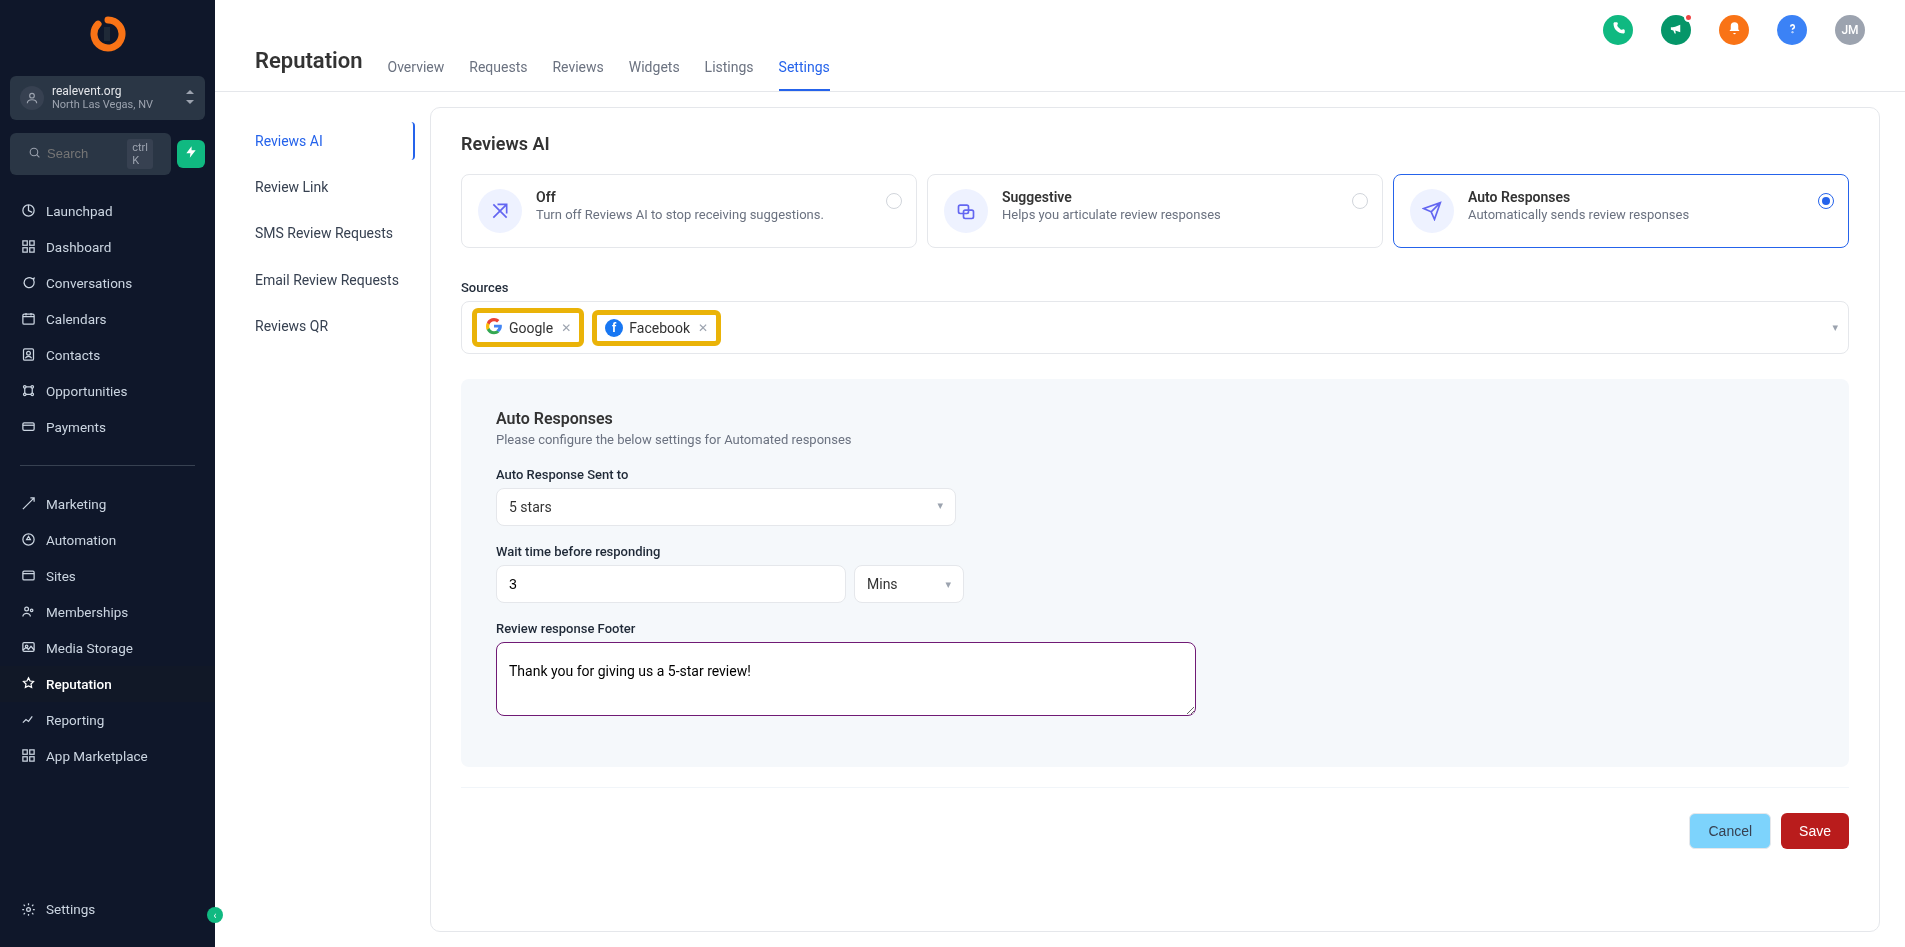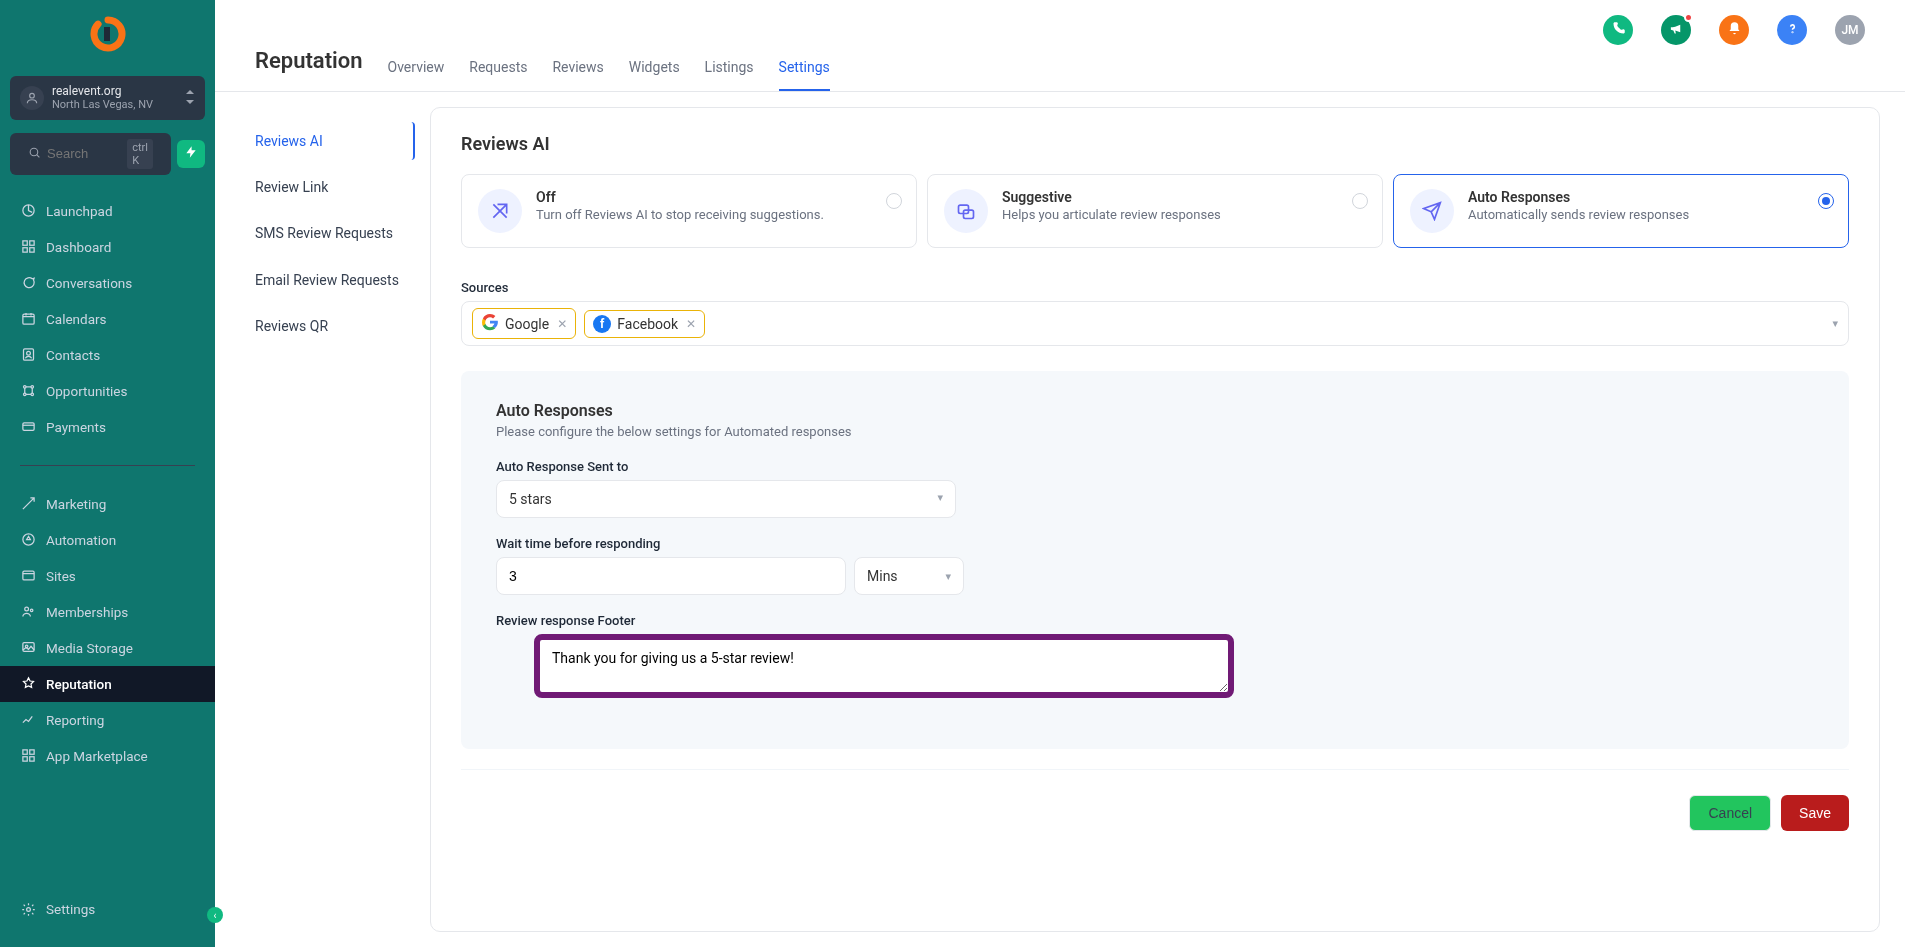--- a/index.html
+++ b/index.html
@@ -1,19 +1,19 @@
 <!DOCTYPE html>
 <html><head>
 <meta charset="utf-8">
 <style>
 * { box-sizing: border-box; margin: 0; padding: 0; }
 body { font-family: -apple-system, BlinkMacSystemFont, "Segoe UI", Roboto, sans-serif; font-size: 14px; color: #333; background: #fff; width: 1905px; height: 947px; overflow: hidden; display: flex; }
 
 
-.sidebar { width: 215px; background: #0f766e; color: #cbd5e1; display: flex; flex-direction: column; position: relative; }
+.sidebar { width: 215px; background: #0f172a; color: #cbd5e1; display: flex; flex-direction: column; position: relative; }
 .logo { text-align: center; padding: 15px 0; }
 .logo-icon { display: inline-block; }
 .location-selector { margin: 5px 10px; background: #2a3645; border-radius: 6px; padding: 8px 10px; display: flex; align-items: center; gap: 8px; cursor: pointer; position: relative; }
 .location-icon { width: 24px; height: 24px; border-radius: 50%; background: #374151; display: flex; align-items: center; justify-content: center; }
 .location-text { flex: 1; line-height: 1.2; }
 .location-name { font-size: 12px; color: #e5e7eb; }
 .location-sub { font-size: 11px; color: #9ca3af; }
 .location-arrows { color: #9ca3af; font-size: 10px; }
 .search-row { margin: 8px 10px; display: flex; align-items: center; gap: 6px; }
 .search-box { flex: 1; background: #2a3645; border-radius: 6px; padding: 6px 18px; display: flex; align-items: center; gap: 6px; color: #9ca3af; }
@@ -61,38 +61,38 @@
 .option-icon { width: 44px; height: 44px; border-radius: 50%; background: #eef2ff; display: flex; align-items: center; justify-content: center; flex-shrink: 0; color: #6366f1; }
 .option-text { flex: 1; }
 .option-title { font-weight: 600; font-size: 14px; margin-bottom: 2px; }
 .option-desc { font-size: 13px; color: #6b7280; }
 .option-radio { position: absolute; top: 18px; right: 14px; width: 16px; height: 16px; border: 1.5px solid #d1d5db; border-radius: 50%; }
 .option-card.selected .option-radio { border-color: #2563eb; }
 .option-card.selected .option-radio::after { content: ""; display: block; width: 8px; height: 8px; background: #2563eb; border-radius: 50%; margin: 2.5px auto; }
 
 .field-label { font-size: 13px; font-weight: 500; margin-bottom: 6px; color: #1f2937; }
 .sources-select { border: 1px solid #e5e7eb; border-radius: 8px; padding: 6px 10px; display: flex; align-items: center; gap: 8px; margin-bottom: 25px; cursor: pointer; position: relative; }
-.chip { display: inline-flex; align-items: center; gap: 6px; background: #fff; border: 1px solid #eab308; border-radius: 6px; padding: 4px 8px; font-size: 14px; }
+.chip { display: inline-flex; align-items: center; gap: 6px; background: #fff; border: 5px solid #eab308; border-radius: 6px; padding: 4px 8px; font-size: 14px; }
 .chip-x { color: #9ca3af; font-size: 12px; cursor: pointer; margin-left: 2px; }
 .select-caret { margin-left: auto; color: #9ca3af; font-size: 11px; }
 
 .config-box { background: #f5f8fb; border-radius: 8px; padding: 30px 35px; }
 .config-box h3 { font-size: 16px; font-weight: 600; }
 .config-sub { font-size: 13px; color: #6b7280; margin-bottom: 20px; margin-top: 4px; }
 .form-group { margin-bottom: 18px; }
 .select-input { width: 460px; border: 1px solid #e5e7eb; background: #fff; border-radius: 8px; padding: 10px 12px; display: flex; justify-content: space-between; align-items: flex-start; cursor: pointer; font-size: 14px; }
 .wait-row { display: flex; gap: 8px; }
 .text-input { border: 1px solid #e5e7eb; background: #fff; border-radius: 8px; padding: 10px 12px; font-size: 14px; outline: none; }
 .wait-num { width: 350px; }
 .wait-unit { width: 110px; display: flex; justify-content: space-between; align-items: center; background: #fff; border: 1px solid #e5e7eb; border-radius: 8px; padding: 10px 12px; cursor: pointer; }
-.textarea { width: 700px; min-height: 42px; border: 6px solid #701a75; background: #fff; border-radius: 8px; padding: 10px 12px; font-family: inherit; font-size: 14px; resize: vertical; outline: none; margin-left: 38px; }
+.textarea { width: 700px; min-height: 42px; border: 1px solid #701a75; background: #fff; border-radius: 8px; padding: 20px 12px; font-family: inherit; font-size: 14px; resize: vertical; outline: none; }
 
 .footer-btns { display: flex; justify-content: flex-end; gap: 10px; padding-top: 25px; margin-top: 20px; border-top: 1px solid #f1f5f9; }
 .btn { padding: 9px 18px; border-radius: 6px; font-size: 14px; cursor: pointer; border: none; }
-.btn-cancel { background: #22c55e; border: 1px solid #e5e7eb; color: #374151; }
+.btn-cancel { background: #7dd3fc; border: 1px solid #e5e7eb; color: #374151; }
 .btn-save { background: #b91c1c; color: #fff; }
 
 
 .brand-g { width: 18px; height: 18px; }
 .brand-f { width: 18px; height: 18px; border-radius: 50%; background: #1877f2; color: #fff; display: inline-flex; align-items: center; justify-content: center; font-weight: 700; font-size: 12px; }
 </style>
 </head>
 <body>
 
 <div class="sidebar">

